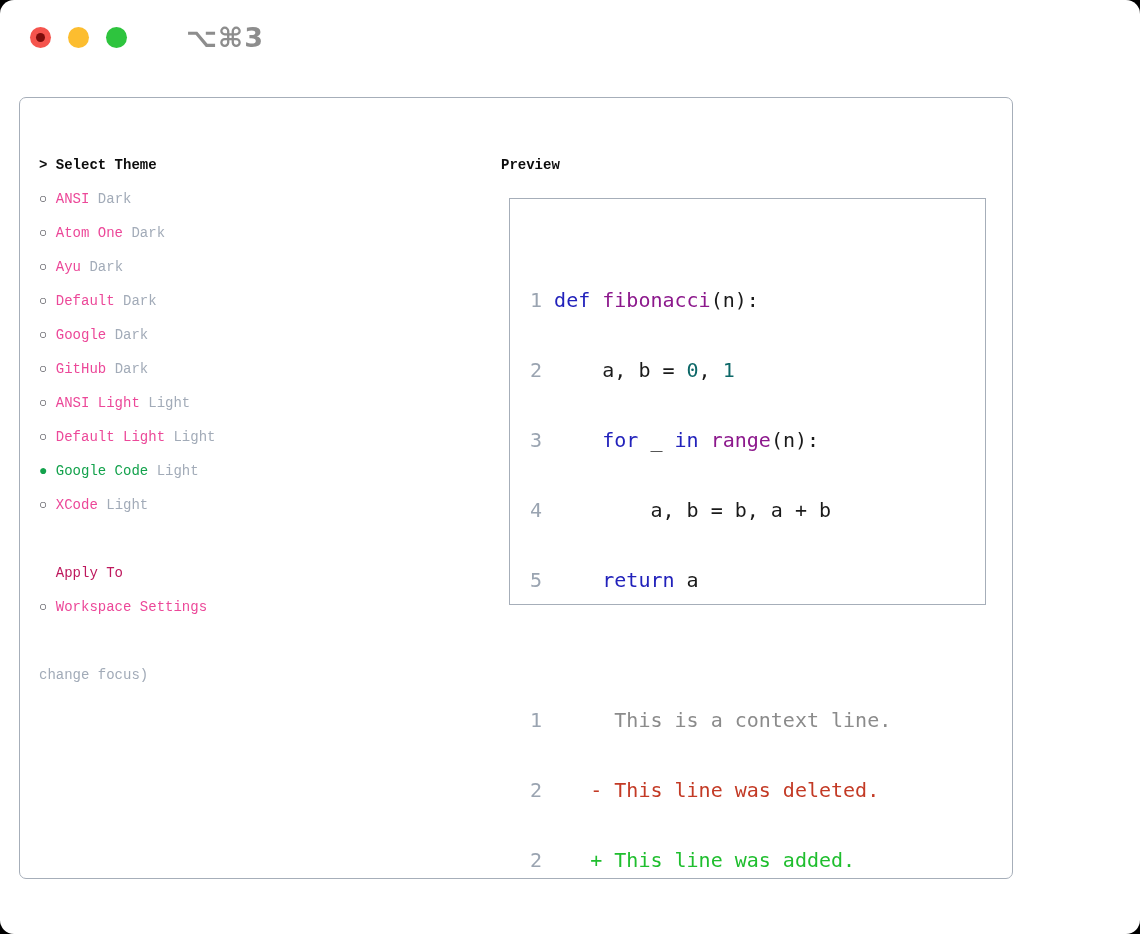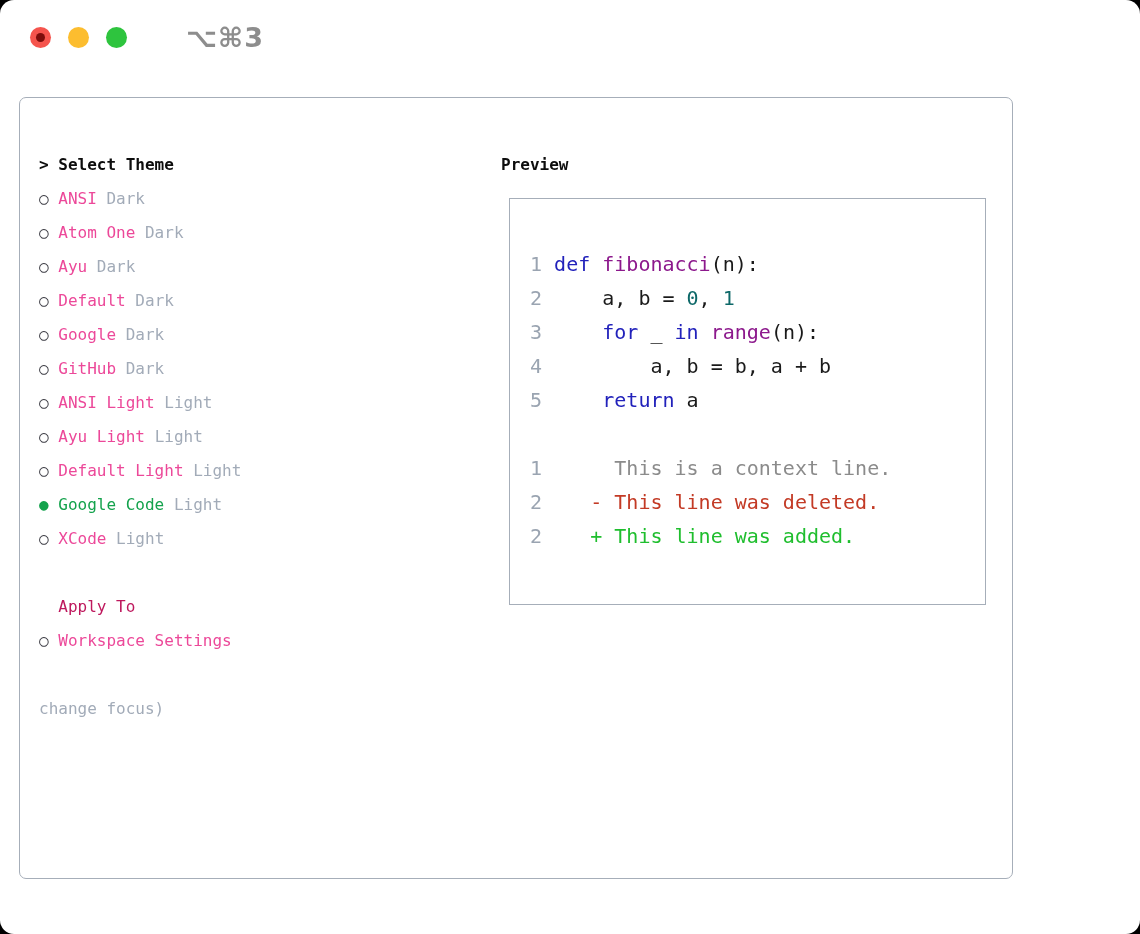--- a/index.html
+++ b/index.html
@@ -17,36 +17,36 @@
   .light .dot{position:absolute;left:50%;top:50%;width:9px;height:9px;
     margin:-4.5px 0 0 -4.5px;border-radius:50%;background:#7c0d0b;}
   .wintitle{margin-left:42px;font-family:"DejaVu Sans","Liberation Sans",sans-serif;
     font-weight:bold;font-size:27px;color:#8d8d8d;letter-spacing:1px;}
   
   .panel{position:absolute;left:19px;top:97px;width:994px;height:782px;
     box-sizing:border-box;border:1.5px solid var(--border);border-radius:7px;
     background:#fff;}
   .left{position:absolute;left:19px;top:50px;}
   .right{position:absolute;left:481px;top:50px;}
-  .row{height:34px;line-height:34px;font-size:16px;white-space:pre;color:#33353b;}
+  .row{height:34px;line-height:34px;font-size:14px;white-space:pre;color:#33353b;font-family:Liberation Mono, monospace;}
   .row.header{font-weight:bold;color:#0d0d0d;}
   .row.subheader{color:#be185d;}
   .row.spacer{height:34px;}
   .caret{color:#0d0d0d;font-weight:bold;}
   .marker{color:#3c3c44;}
   .marker.sel{color:var(--accent-green);}
   .name{color:#ec4899;}
   .name.sel{color:var(--accent-green);}
   .tag{color:var(--tag-gray);}
   .row.hint{color:var(--tag-gray);}
   
   .preview-box{margin-left:8px;margin-top:16px;width:477px;height:407px;
     box-sizing:border-box;border:1.5px solid var(--border);
     padding:48px 0 0 20px;background:#fff;}
-  .pline{height:34px;line-height:34px;font-size:20px;white-space:pre;}
+  .pline{height:34px;line-height:34px;font-size:20px;white-space:pre;margin-top:36px;}
   .ln{color:var(--lineno-gray);}
   .tok-pln{color:var(--c-pln);}
   .tok-kwd{color:var(--c-kwd);}
   .tok-fn{color:var(--c-fn);}
   .tok-lit{color:var(--c-lit);}
   .tok-ctx{color:var(--c-ctx);}
   .tok-del{color:var(--c-del);}
   .tok-add{color:var(--c-add);text-align:center;}
 </style>
 </head>
@@ -68,21 +68,20 @@
     <div class="left">
       <div class="row header"><span class="caret">&gt; </span><span>Select Theme</span></div>
       <div id="theme-items">
           <div class="row"><span class="marker">○</span> <span class="name">ANSI</span> <span class="tag">Dark</span></div>
           <div class="row"><span class="marker">○</span> <span class="name">Atom One</span> <span class="tag">Dark</span></div>
           <div class="row"><span class="marker">○</span> <span class="name">Ayu</span> <span class="tag">Dark</span></div>
           <div class="row"><span class="marker">○</span> <span class="name">Default</span> <span class="tag">Dark</span></div>
           <div class="row"><span class="marker">○</span> <span class="name">Google</span> <span class="tag">Dark</span></div>
           <div class="row"><span class="marker">○</span> <span class="name">GitHub</span> <span class="tag">Dark</span></div>
           <div class="row"><span class="marker">○</span> <span class="name">ANSI Light</span> <span class="tag">Light</span></div>
-          <div class="row"><span class="marker">○</span> <span class="name">Ayu Light</span> <span class="tag">Light</span></div>
           <div class="row"><span class="marker">○</span> <span class="name">Default Light</span> <span class="tag">Light</span></div>
           <div class="row"><span class="marker sel">●</span> <span class="name sel">Google Code</span> <span class="tag">Light</span></div>
           <div class="row"><span class="marker">○</span> <span class="name">XCode</span> <span class="tag">Light</span></div>
         </div>
       <div class="row spacer"></div>
       <div class="row subheader">  <span>Apply To</span></div>
       <div id="apply-items">
           <div class="row"><span class="marker">○</span> <span class="name">Workspace Settings</span></div>
         </div>
       <div class="row spacer"></div>

